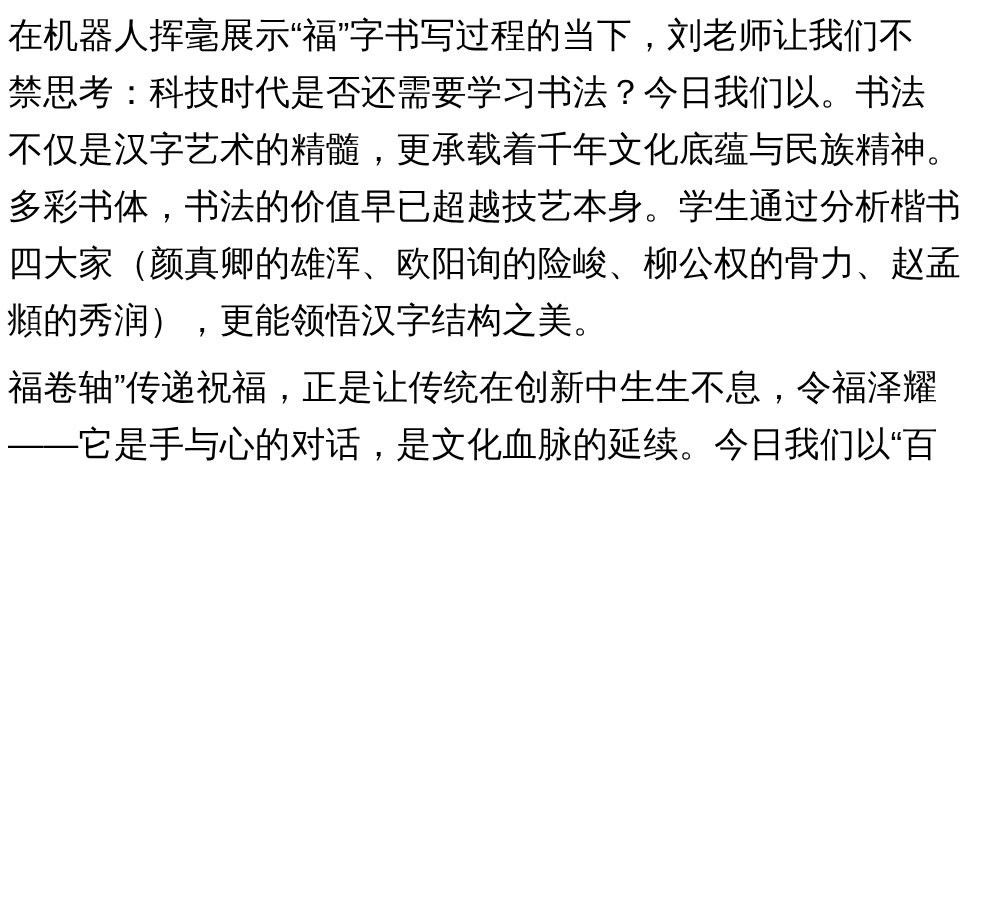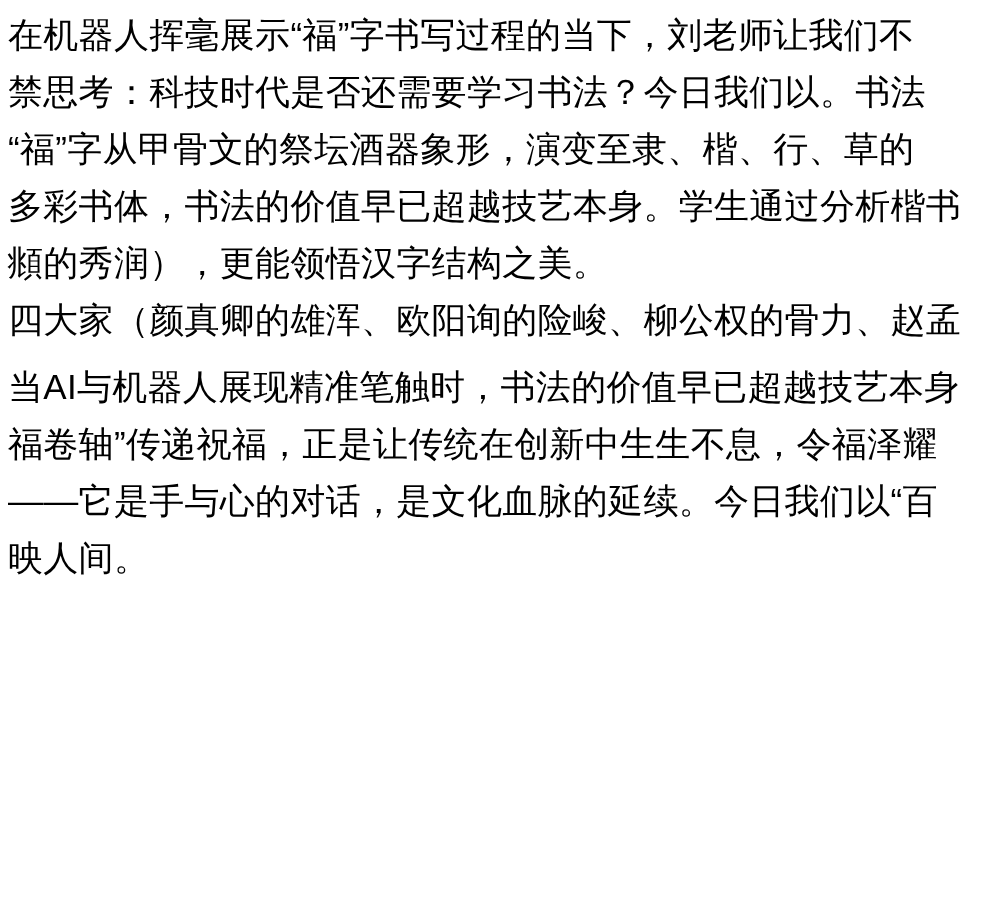--- a/index.html
+++ b/index.html
@@ -33,27 +33,25 @@
   }
 </style>
 </head>
 <body>
 
 <div class="doc">
 
   <div class="para">
     <div class="line">在机器人挥毫展示“福”字书写过程的当下，刘老师让我们不</div>
     <div class="line">禁思考：科技时代是否还需要学习书法？今日我们以。书法</div>
-    <div class="line">“福”字从甲骨文的祭坛酒器象形，演变至隶、楷、行、草的</div>
+    <div class="line">不仅是汉字艺术的精髓，更承载着千年文化底蕴与民族精神。</div>
     <div class="line">多彩书体，书法的价值早已超越技艺本身。学生通过分析楷书</div>
+    <div class="line">四大家（颜真卿的雄浑、欧阳询的险峻、柳公权的骨力、赵孟</div>
     <div class="line">頫的秀润），更能领悟汉字结构之美。</div>
-    <div class="line">四大家（颜真卿的雄浑、欧阳询的险峻、柳公权的骨力、赵孟</div>
   </div>
 
 
   <div class="para">
-    <div class="line">当AI与机器人展现精准笔触时，书法的价值早已超越技艺本身</div>
     <div class="line">福卷轴”传递祝福，正是让传统在创新中生生不息，令福泽耀</div>
     <div class="line">——它是手与心的对话，是文化血脉的延续。今日我们以“百</div>
-    <div class="line">映人间。</div>
   </div>
 
 </div>
 
 </body></html>

